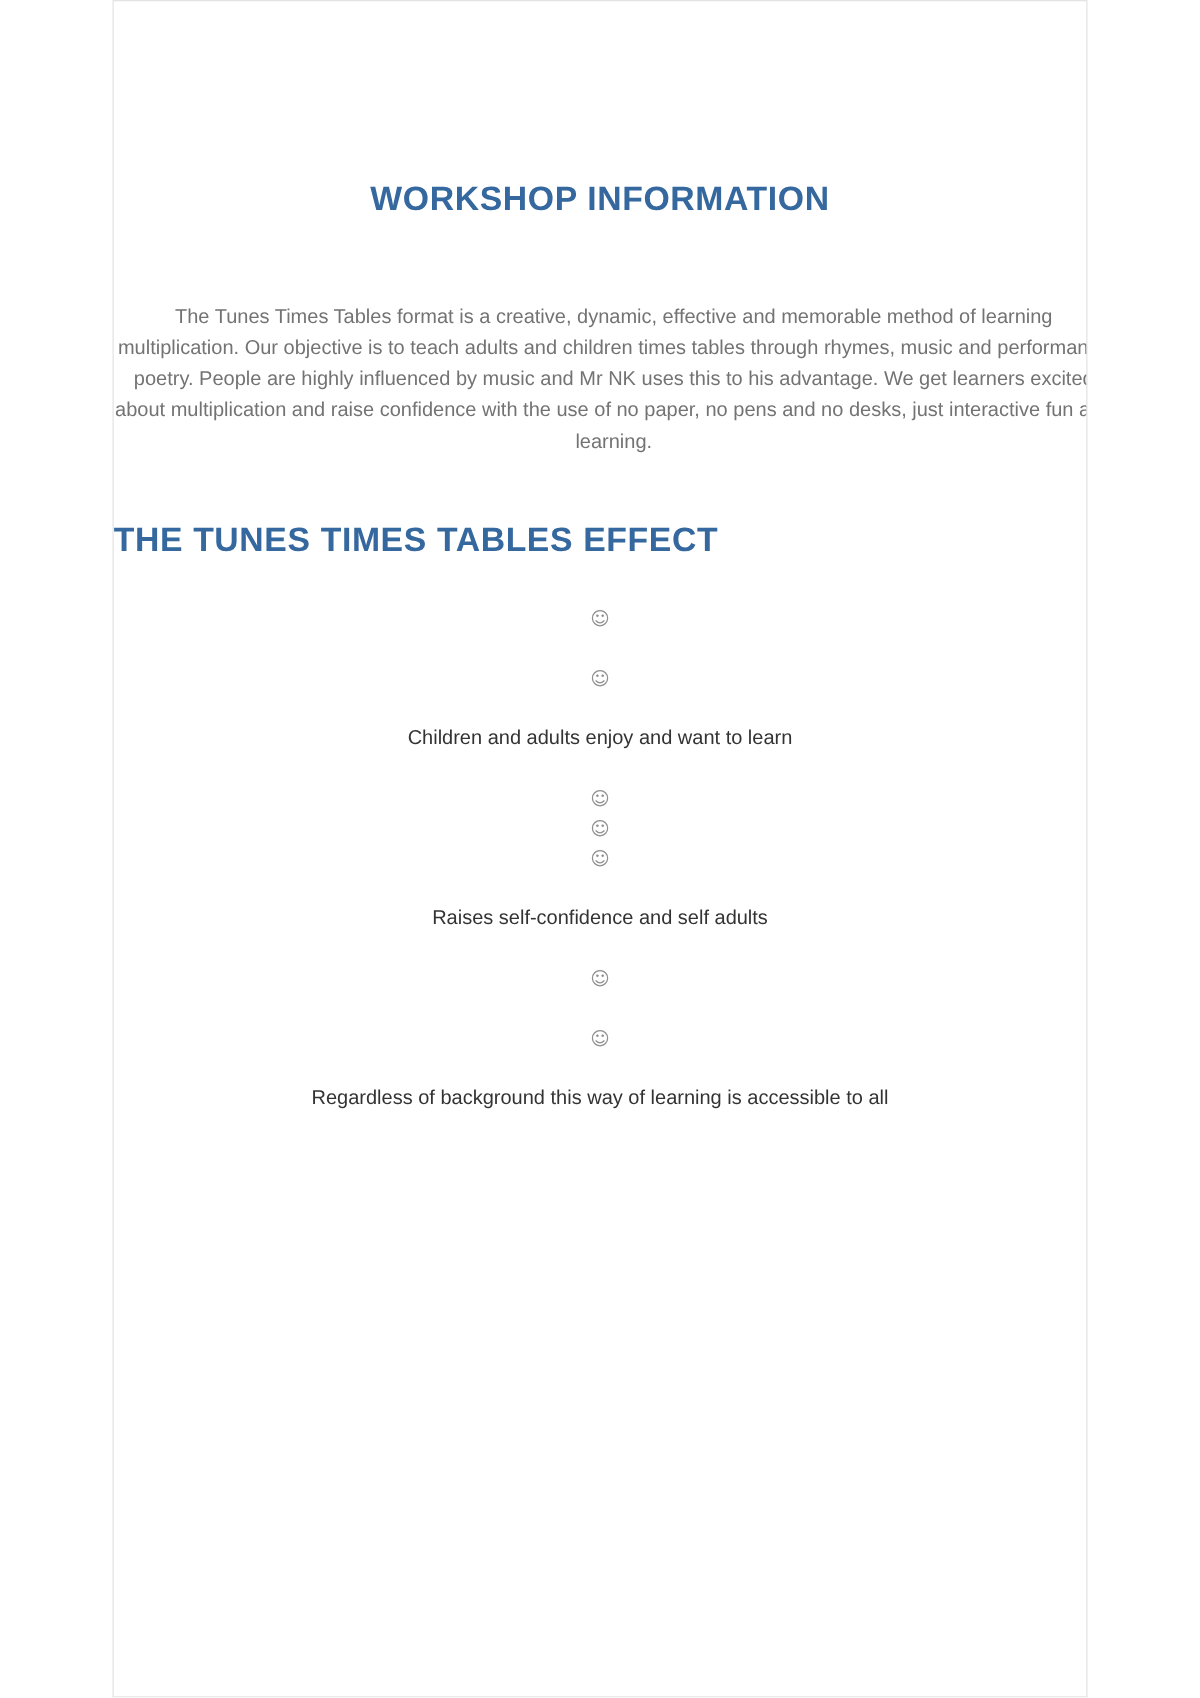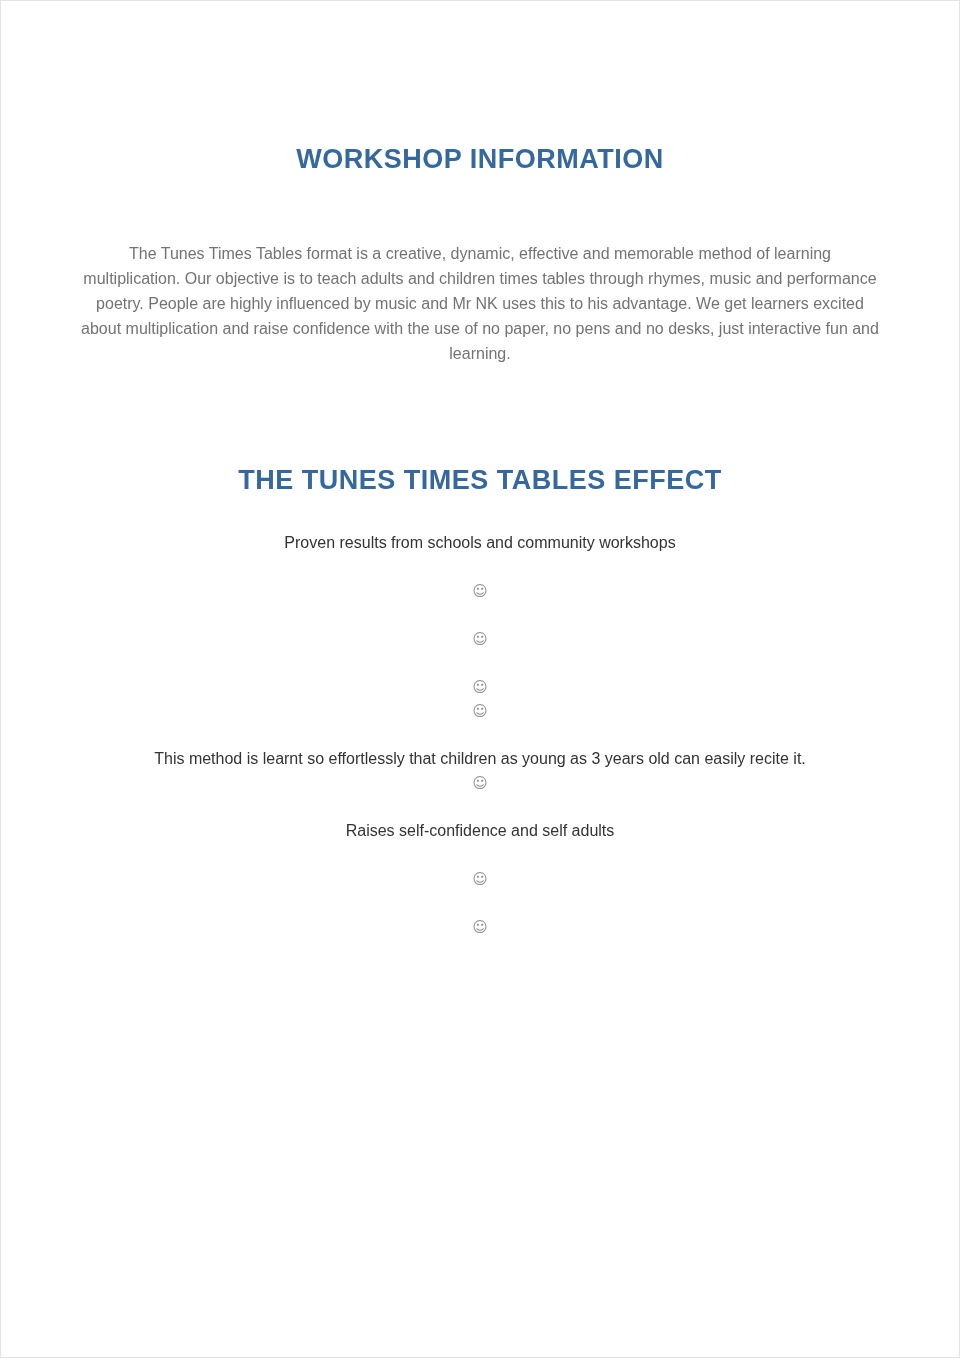--- a/index.html
+++ b/index.html
@@ -1,18 +1,18 @@
 <!DOCTYPE html>
 <html><head>
 <meta charset="utf-8">
 <style>
   * { margin: 0; padding: 0; box-sizing: border-box; }
   html, body { background: #ffffff; }
   .page {
-    width: 960px;
+    width: 780px;
     height: 1358px;
     margin: 0 auto;
     background: #ffffff;
     border: 1px solid #e3e3e3;
     padding-top: 143px;
     font-family: "Liberation Sans", sans-serif;
     color: #3a3a3a;
     overflow: hidden;
   }
   .doc-title {
@@ -25,22 +25,21 @@
   }
   .intro {
     width: 800px;
     margin: 67px auto 0 auto;
     text-align: center;
     font-size: 16px;
     line-height: 25px;
     color: #737373;
   }
   .effect-heading {
-    margin-top: 98px;
-    text-align: center;
+    margin-top: 50px;
     font-size: 27px;
     font-weight: bold;
     letter-spacing: 0.5px;
     color: #35689E;
     line-height: 32px;
   }
   .effect-list {
     margin-top: 35px;
     text-align: center;
   }
@@ -63,25 +62,25 @@
 
 <div class="page">
 
   <h1 class="doc-title">WORKSHOP INFORMATION</h1>
 
   <p class="intro">The Tunes Times Tables format is a creative, dynamic, effective and memorable method of learning multiplication. Our objective is to teach adults and children times tables through rhymes, music and performance poetry.  People are highly influenced by music and Mr NK uses this to his advantage.  We get learners excited about multiplication and raise confidence with the use of no paper, no pens and no desks, just interactive fun and learning.</p>
 
   <h2 class="effect-heading">THE TUNES TIMES TABLES EFFECT</h2>
 
   <div class="effect-list">
-    <span class="line">Proven results from schools and community workshops</span>
     <span class="line gap smiley">☺</span>
     <span class="line gap smiley">☺</span>
+    <span class="line gap">Children and adults enjoy and want to learn</span>
     <span class="line gap smiley">☺</span>
     <span class="line smiley">☺</span>
-    <span class="line gap">This method is learnt so effortlessly that children as young as 3 years old can easily recite it.</span>
     <span class="line smiley">☺</span>
     <span class="line gap">Raises self-confidence and self adults</span>
     <span class="line gap smiley">☺</span>
     <span class="line gap smiley">☺</span>
+    <span class="line gap">Regardless of background this way of learning is accessible to all</span>
   </div>
 
 </div>
 
 </body></html>

